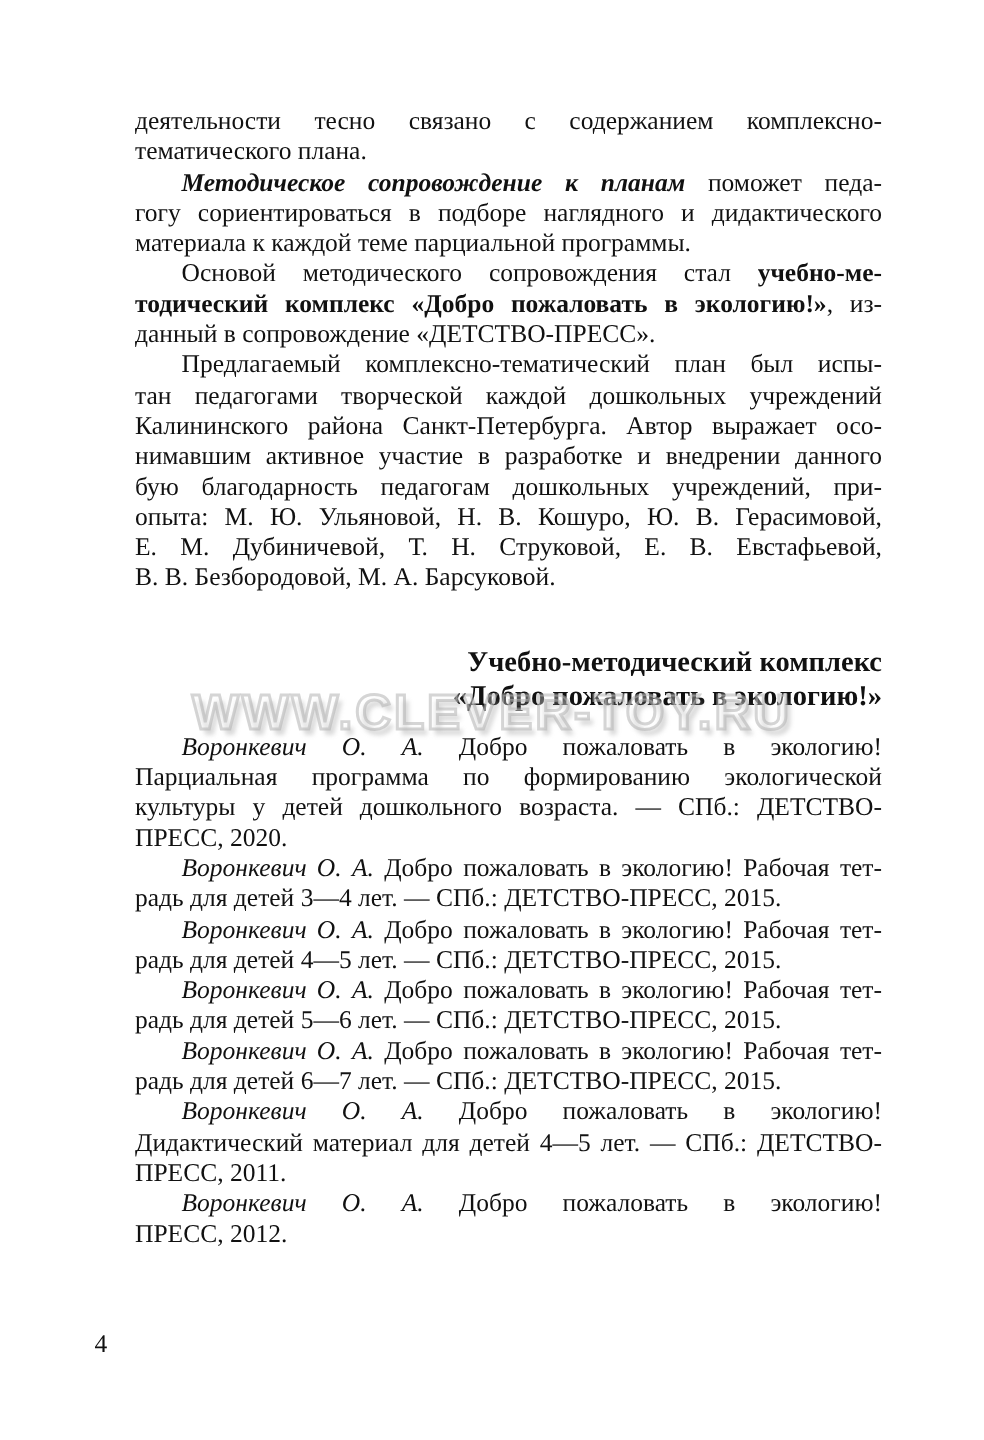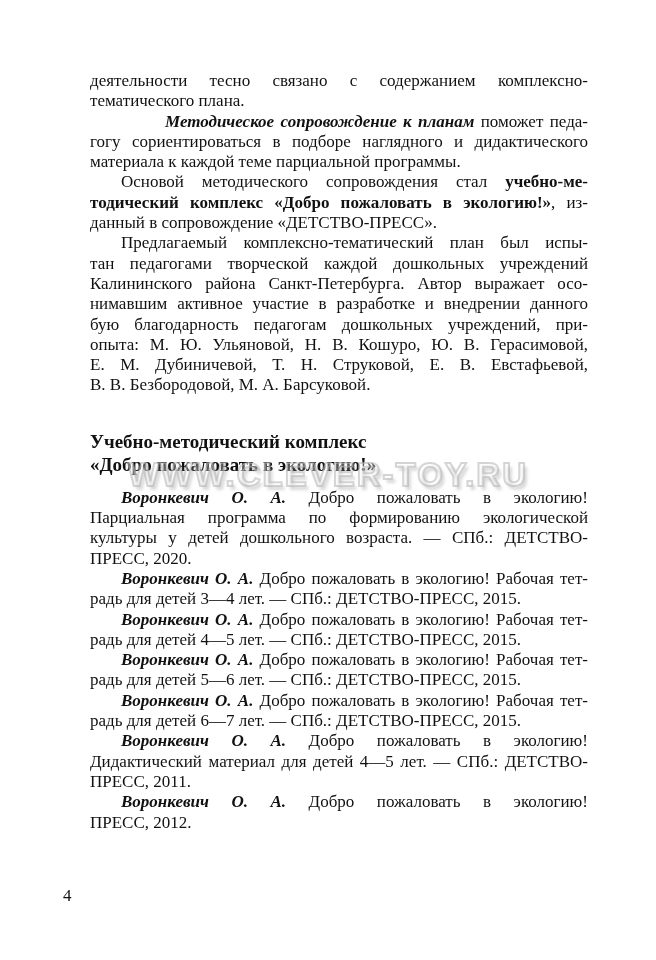--- a/index.html
+++ b/index.html
@@ -23,28 +23,28 @@
   .ln {
     text-align: justify;
     text-align-last: justify;
     height: 20.3px;
     overflow: hidden;
     white-space: normal;
   }
   .ln.last { text-align-last: left; }
   .ln.first { text-indent: 31px; }
   .sb { font-weight: bold; }
-  .si { font-style: italic; font-weight: bold; }
-  .sbi { font-weight: bold; font-style: italic; margin-left: 44px; }
+  .si { font-style: italic; }
+  .sbi { font-weight: bold; font-style: italic; }
   .heading {
     margin: 34px 0 12px 0;
     font-size: 19px;
     line-height: 23px;
     font-weight: bold;
-    text-align: left;
+    text-align: right;
   }
   .watermark {
     position: absolute;
     top: 456px;
     left: 0;
     right: 0;
     text-align: center;
     font-family: Liberation Sans, sans-serif;
     font-weight: bold;
     font-size: 33px;

